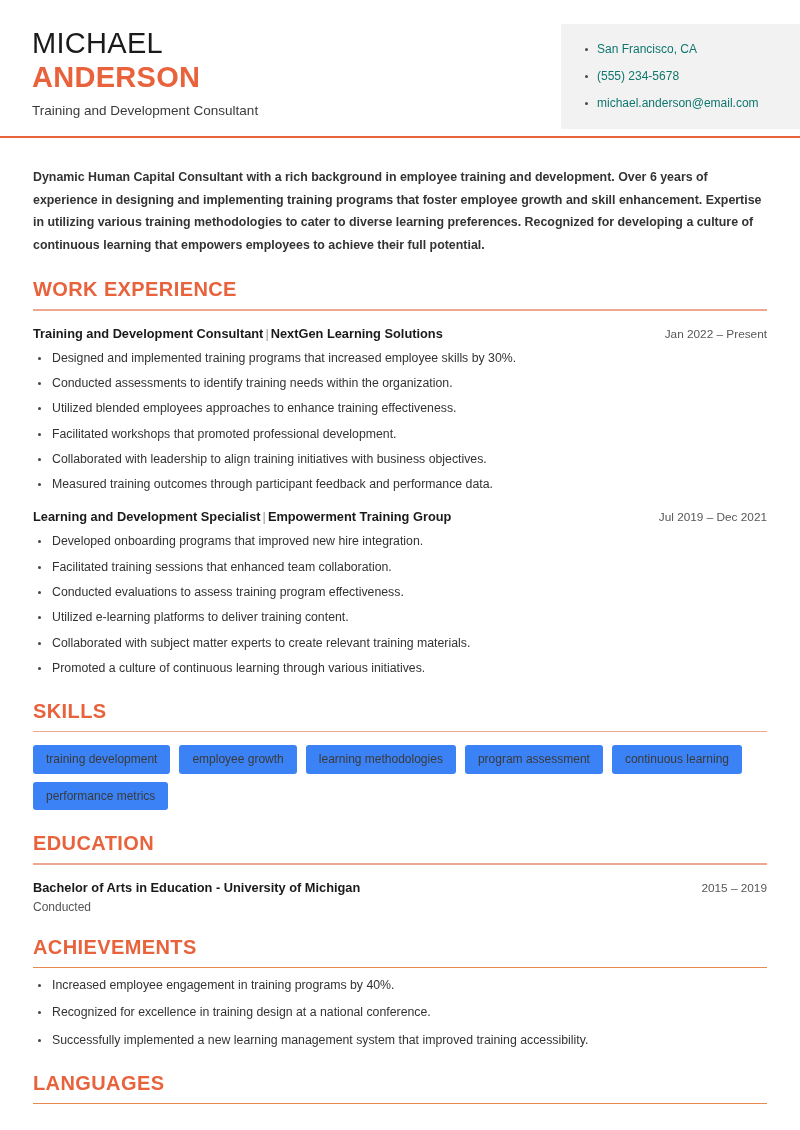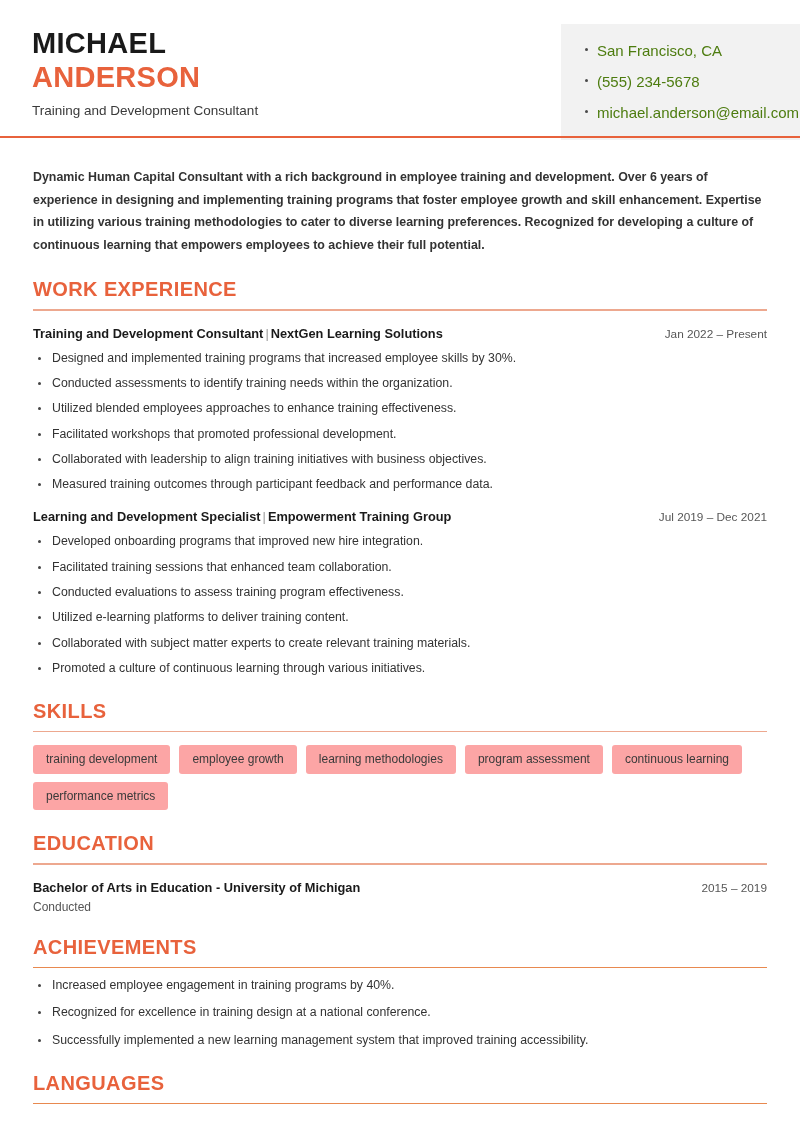--- a/index.html
+++ b/index.html
@@ -24,21 +24,21 @@
   }
 
   .header-left {
     position: absolute;
     left: 32px;
     top: 26px;
   }
 
   .name-first {
     font-size: 29px;
-    font-weight: bold;
+    font-weight: normal;
     letter-spacing: 0.3px;
     color: #1a1a1a;
     line-height: 1.18;
   }
 
   .name-last {
     font-size: 29px;
     font-weight: bold;
     letter-spacing: 0.3px;
     color: #e8623c;
@@ -55,22 +55,22 @@
   .contact-box {
     position: absolute;
     left: 561px;
     top: 24px;
     width: 239px;
     padding: 12px 0 12px 22px;
     background: #f2f2f2;
   }
 
   .contact-item {
-    font-size: 15px;
-    color: #4d7c0f;
+    font-size: 12px;
+    color: #0f766e;
     line-height: 1.25;
     padding: 6px 0 6px 14px;
     position: relative;
   }
 
   .contact-item::before {
     content: "";
     position: absolute;
     left: 2px;
     top: 12px;
@@ -183,21 +183,21 @@
 
   
   .chips {
     margin-top: 13px;
     display: flex;
     flex-wrap: wrap;
     gap: 8px 9px;
   }
 
   .chip {
-    background: #fca5a5;
+    background: #3b82f6;
     border-radius: 3px;
     padding: 7px 13px;
     font-size: 12px;
     color: #3a3a3a;
     line-height: 1.2;
   }
 </style>
 </head>
 <body>
 

